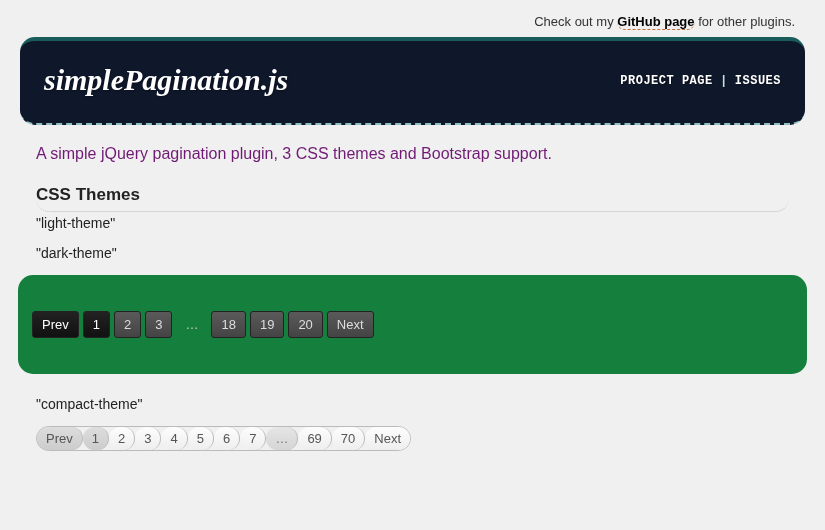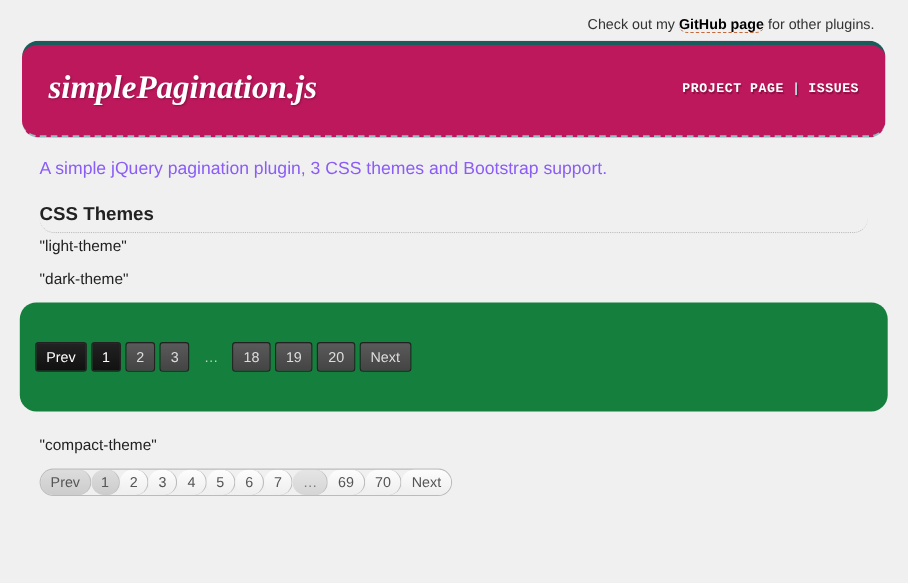--- a/index.html
+++ b/index.html
@@ -17,21 +17,21 @@
   color: #333;
 }
 .top-notice a {
   font-weight: bold;
   color: #000;
   text-decoration: none;
   border-bottom: 1px dashed #c46a3a;
 }
 .header {
   margin: 0 20px;
-  background: #be185d;
+  background: #0f172a;
   border-top: 4px solid #1a5c5c;
   border-bottom: 2px dashed #8fbfbf;
   padding: 22px 24px 26px;
   display: flex;
   justify-content: space-between;
   align-items: center;
 }
 .logo {
   font-family: Georgia, 'Times New Roman', serif;
   font-style: italic;
@@ -42,21 +42,21 @@
 }
 .nav {
   font-size: 12px;
   font-weight: bold;
   color: #fff;
   text-shadow: 1px 1px 1px rgba(0,0,0,0.3);
 }
 .nav a { color: #fff; text-decoration: none; letter-spacing: 0.5px; cursor: pointer; font-family: Liberation Mono, monospace; }
 .nav .sep { margin: 0 6px; color: #bde0e0; }
 .content { padding: 20px 36px; }
-.description { font-size: 16px; color: #8b5cf6; margin-bottom: 22px; }
+.description { font-size: 16px; color: #701a75; margin-bottom: 22px; }
 .section-title {
   font-size: 17px;
   font-weight: bold;
   color: #222;
   padding-bottom: 6px;
   border-bottom: 1px dotted #bbb;
   margin-bottom: 3px;
 }
 .theme-label { font-size: 14px; color: #222; margin-bottom: 14px; }
 .pagination { margin-bottom: 22px; }

